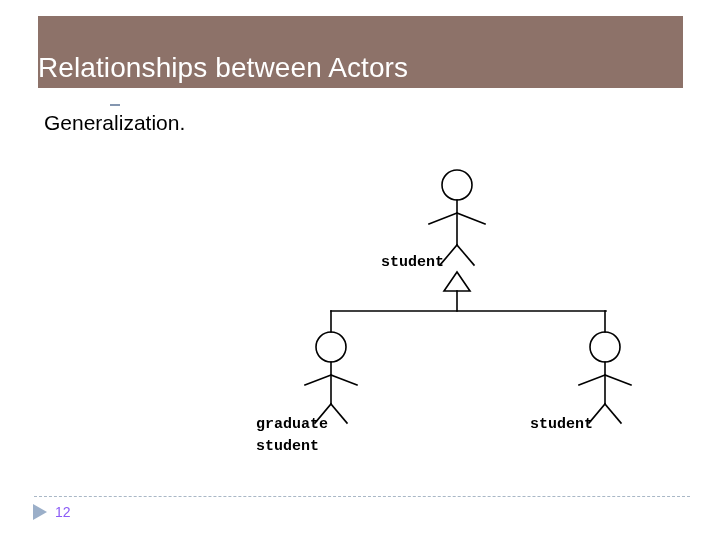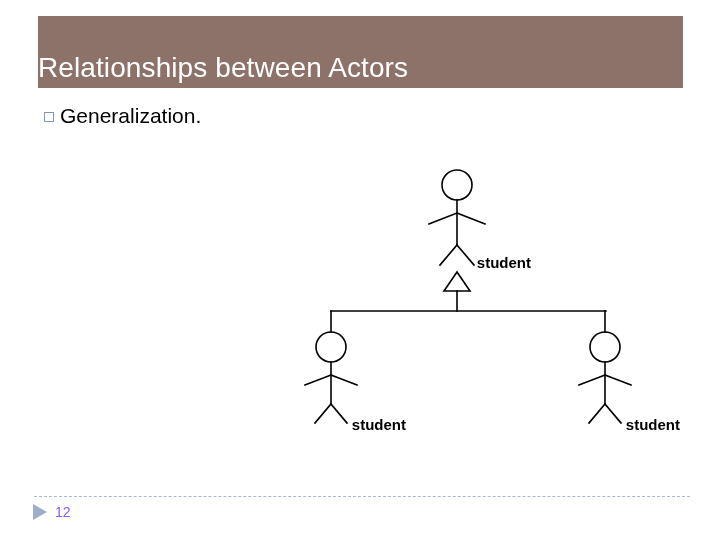--- a/index.html
+++ b/index.html
@@ -51,20 +51,21 @@
 
   
   #bullet-row {
     position: absolute;
     left: 44px;
     top: 103px;
     height: 26px;
     display: flex;
     align-items: center;
     gap: 6px;
+    flex-direction: column;
   }
   #bullet-square {
     display: inline-block;
     width: 10px;
     height: 10px;
     border: 1.5px solid #8496b0;
     background: transparent;
     box-sizing: border-box;
     position: relative;
     top: 1px;
@@ -83,26 +84,26 @@
     left: 0;
     top: 0;
     width: 720px;
     height: 540px;
     pointer-events: none;
   }
 
   
   .actor-label {
     position: absolute;
-    font-family: Liberation Sans, sans-serif;
+    font-family: Liberation Mono, monospace;
     font-weight: bold;
     font-size: 15px;
     line-height: 22px;
     color: #000000;
-    text-align: right;
+    text-align: left;
     white-space: nowrap;
   }
   #label-student      { left: 381px; top: 252px; width: 150px; }
   #label-graduate     { left: 256px; top: 414px; width: 150px; }
   #label-nongraduate  { left: 530px; top: 414px; width: 150px; }
 
   
   #footer-rule {
     position: absolute;
     left: 34px;
@@ -186,20 +187,21 @@
         <line x1="605" y1="404" x2="589" y2="423"></line>
         <line x1="605" y1="404" x2="621" y2="423"></line>
       </g>
 
     </g>
   </svg>
 
   <div class="actor-label" id="label-student">student</div>
 
   <div class="actor-label" id="label-graduate">
+    <div>graduate</div>
     <div>student</div>
   </div>
 
   <div class="actor-label" id="label-nongraduate">
     <div>student</div>
   </div>
 
   <div id="footer-rule"></div>
   <div id="footer-arrow"></div>
   <div id="page-number">12</div>

